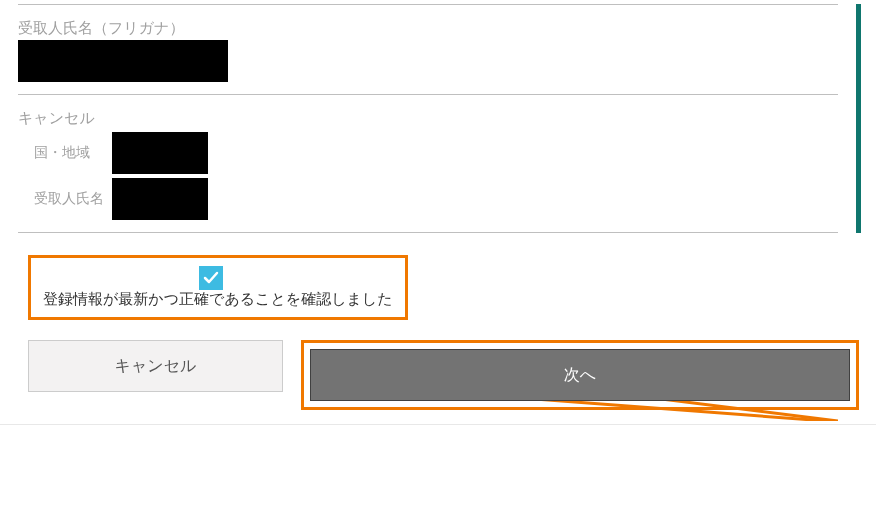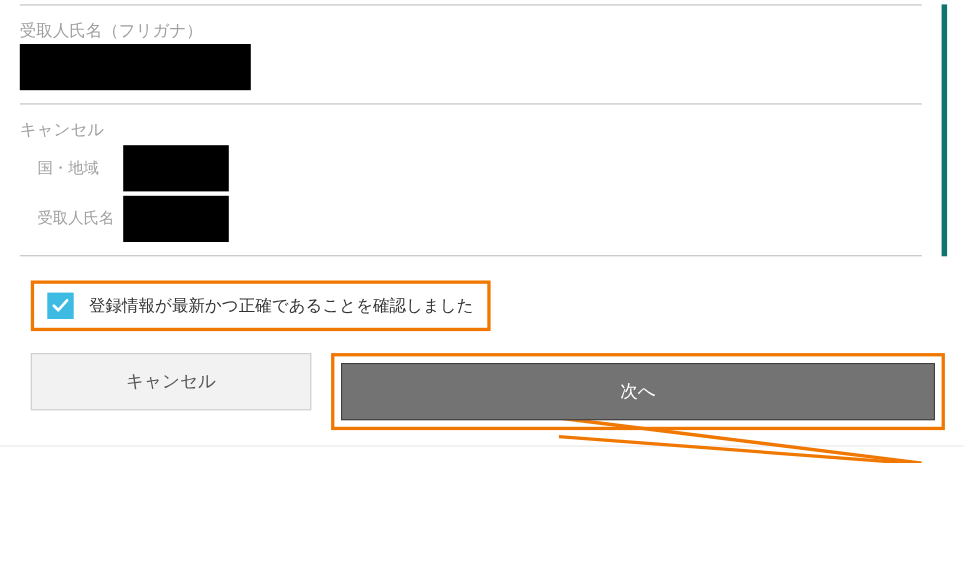--- a/index.html
+++ b/index.html
@@ -75,20 +75,21 @@
       position: relative;
     }
     .checkbox-highlight {
       border: 3px solid #f07800;
       padding: 8px 12px;
       display: inline-flex;
       align-items: center;
       background: #fff;
       position: relative;
       z-index: 2;
+      flex-direction: column;
     }
     .checkbox {
       width: 24px;
       height: 24px;
       background: #3dbbe2;
       display: inline-flex;
       align-items: center;
       justify-content: center;
       margin-right: 14px;
       cursor: pointer;

